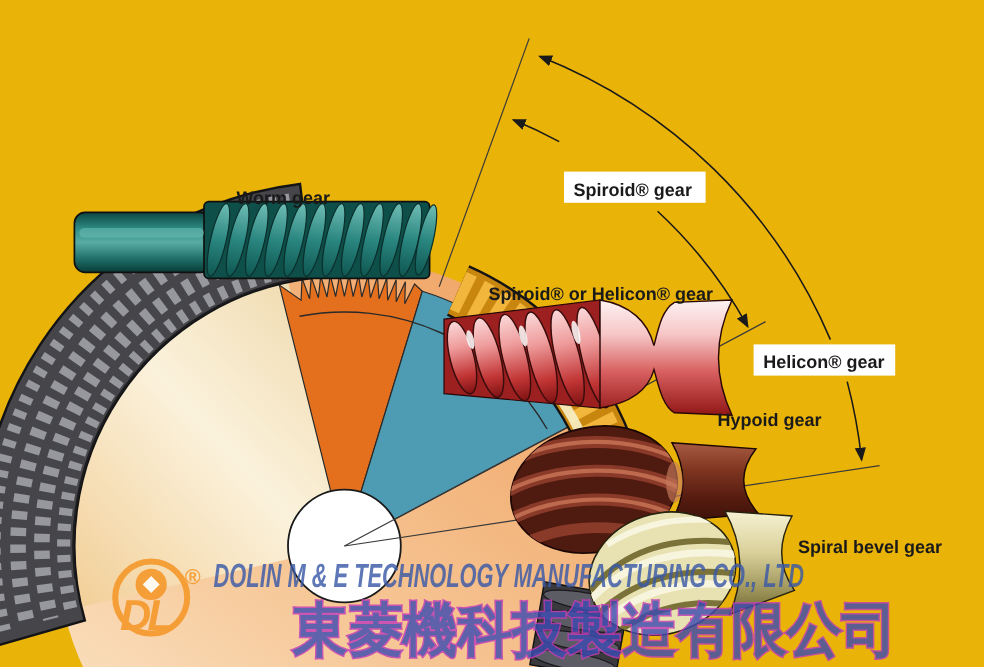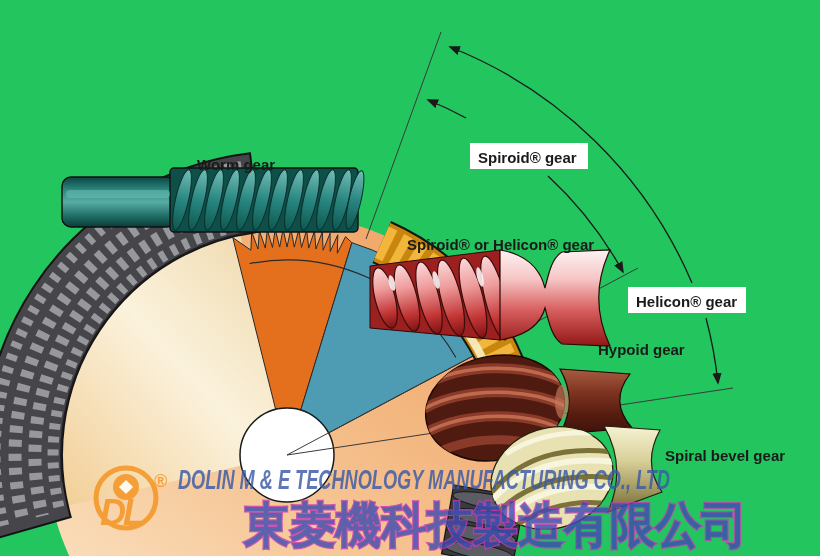--- a/index.html
+++ b/index.html
@@ -1,16 +1,16 @@
 <!DOCTYPE html>
 <html><head>
 <meta charset="utf-8">
 <style>
   html,body{margin:0;padding:0;background:#ffffff;}
-  .stage{position:relative;width:820px;height:556px;background:#22c55e;overflow:hidden;
+  .stage{position:relative;width:820px;height:556px;background:#eab308;overflow:hidden;
          font-family:"Liberation Sans",sans-serif;}
   svg{position:absolute;inset:0;display:block;}
   text{font-family:"Liberation Sans",sans-serif;}
   .gear-label{font-size:15px;font-weight:600;fill:#1a1a1a;}
   .wm-en{font-size:28px;font-weight:700;font-style:italic;}
   .wm-zh{font-size:49px;font-weight:700;paint-order:stroke fill;}
   .logo-dl{font-size:36px;font-weight:900;font-style:italic;letter-spacing:-3px;}
   .logo-r{font-size:18px;font-weight:700;}
 </style>
 </head>

